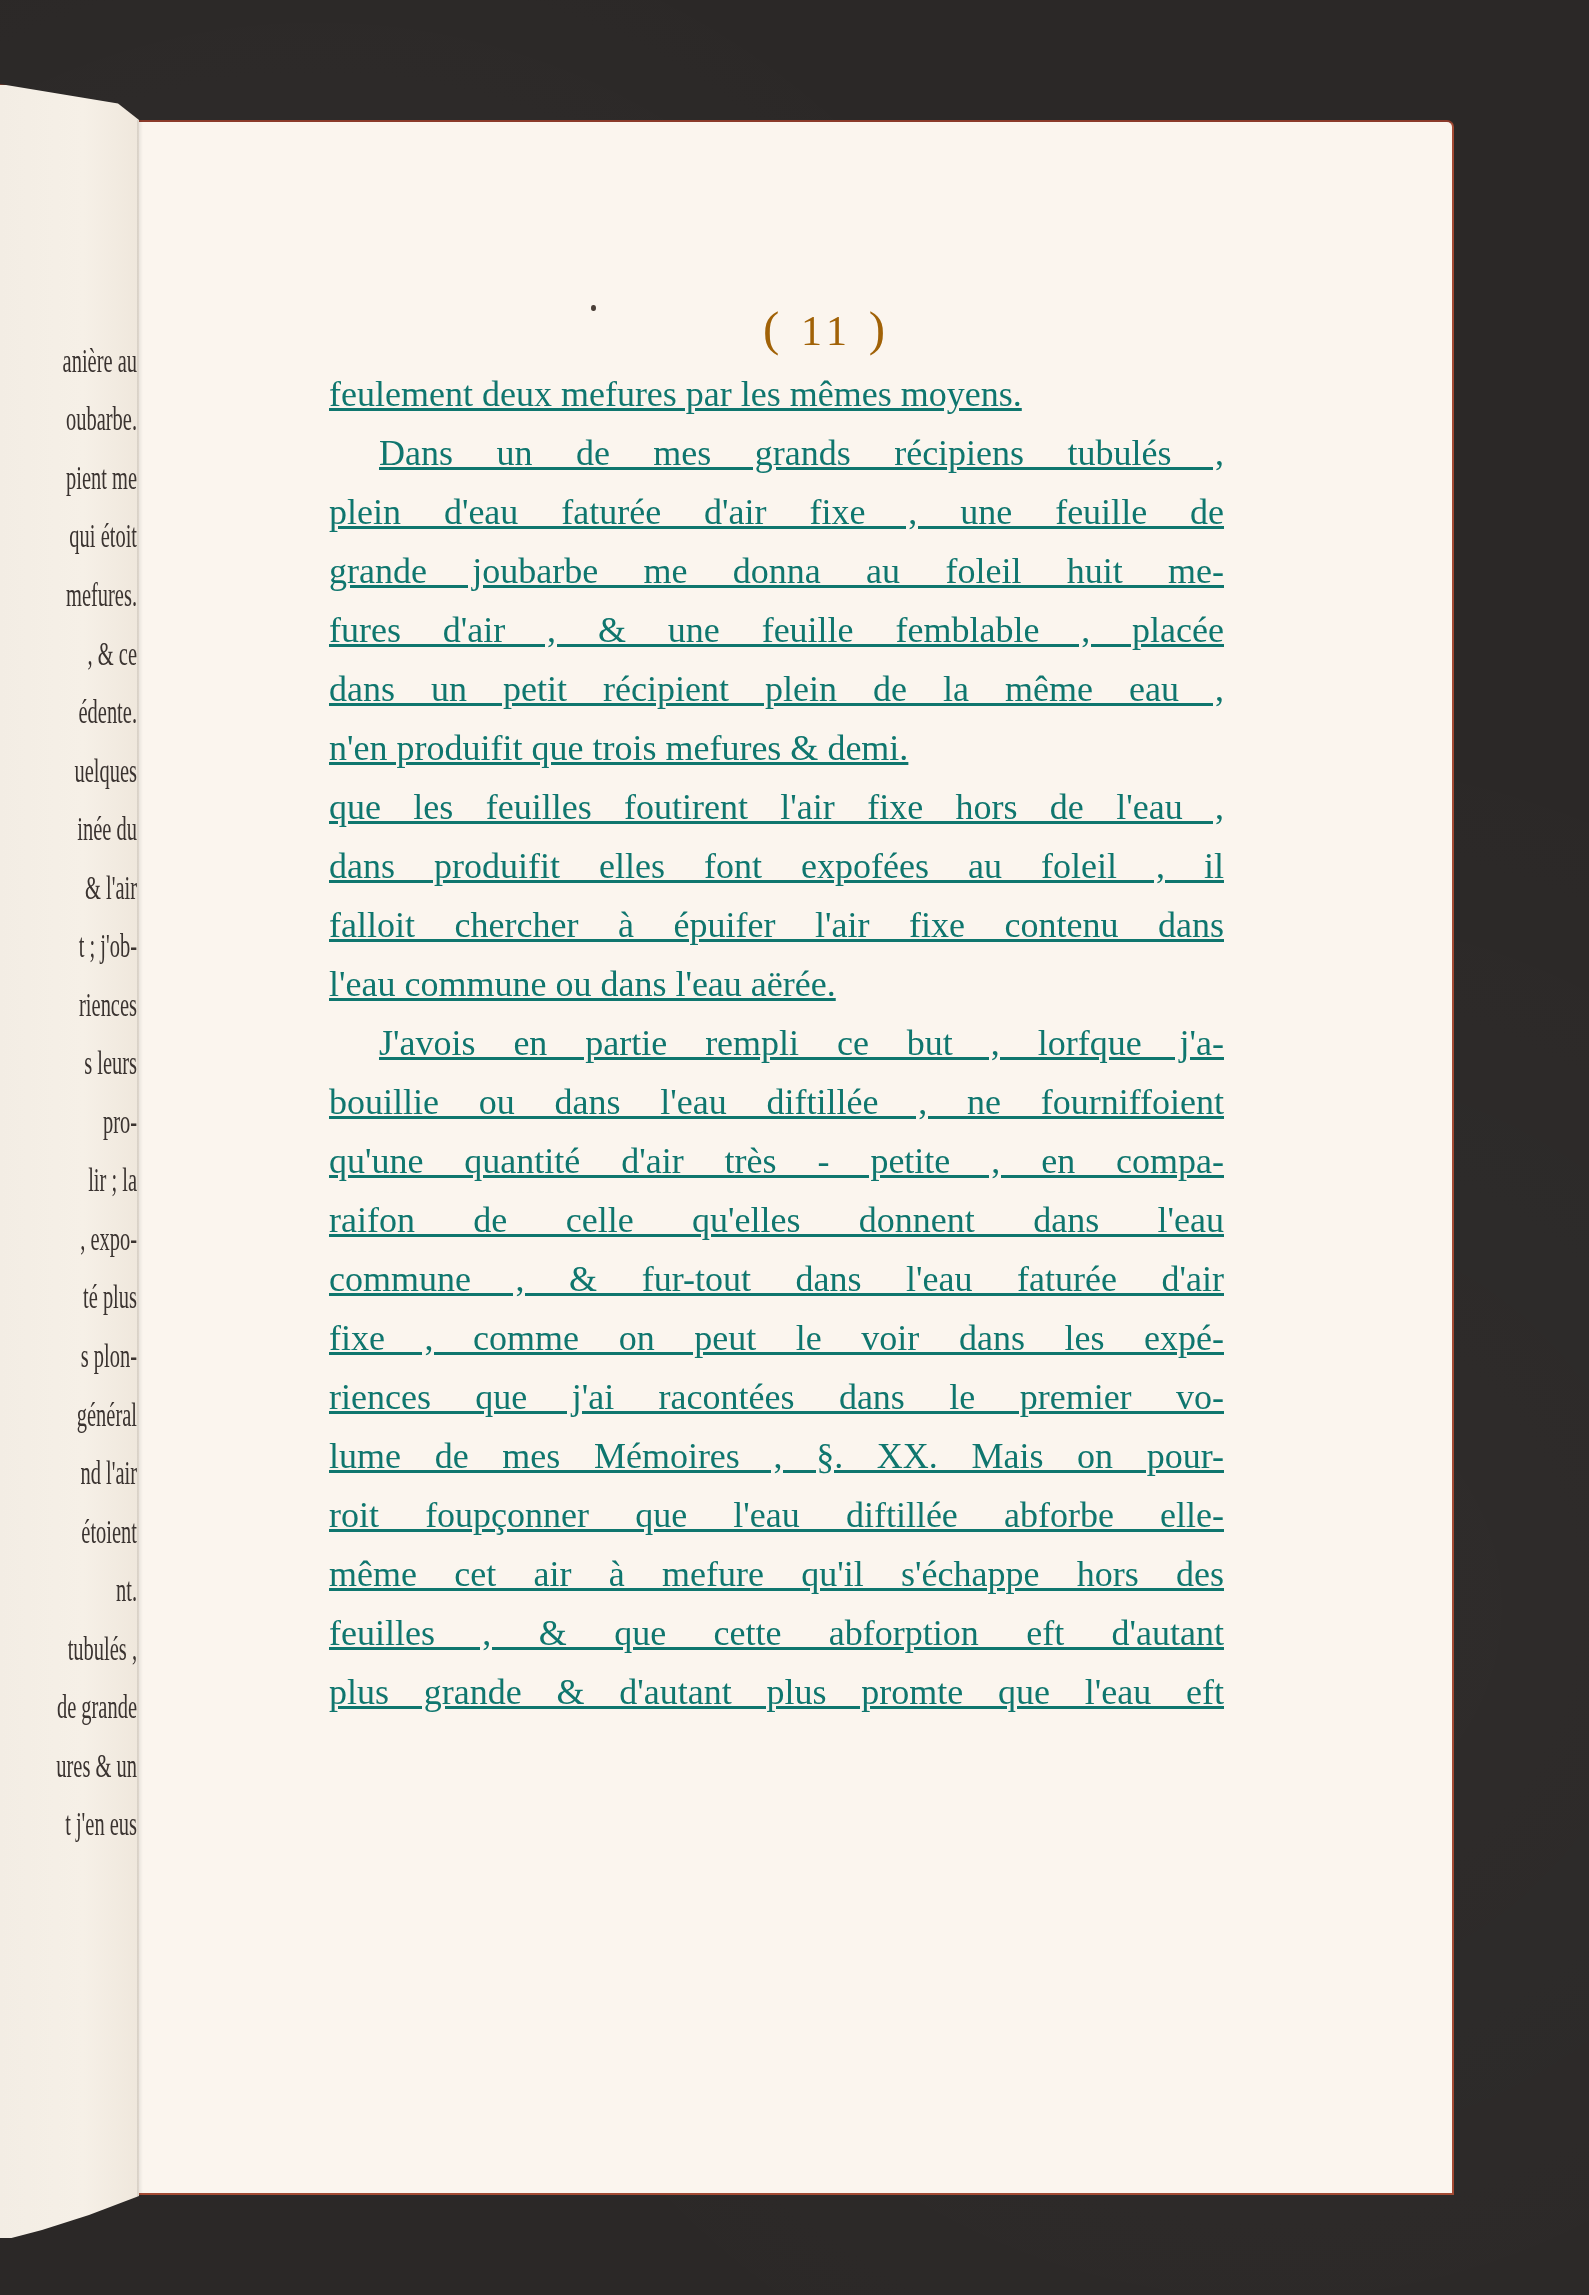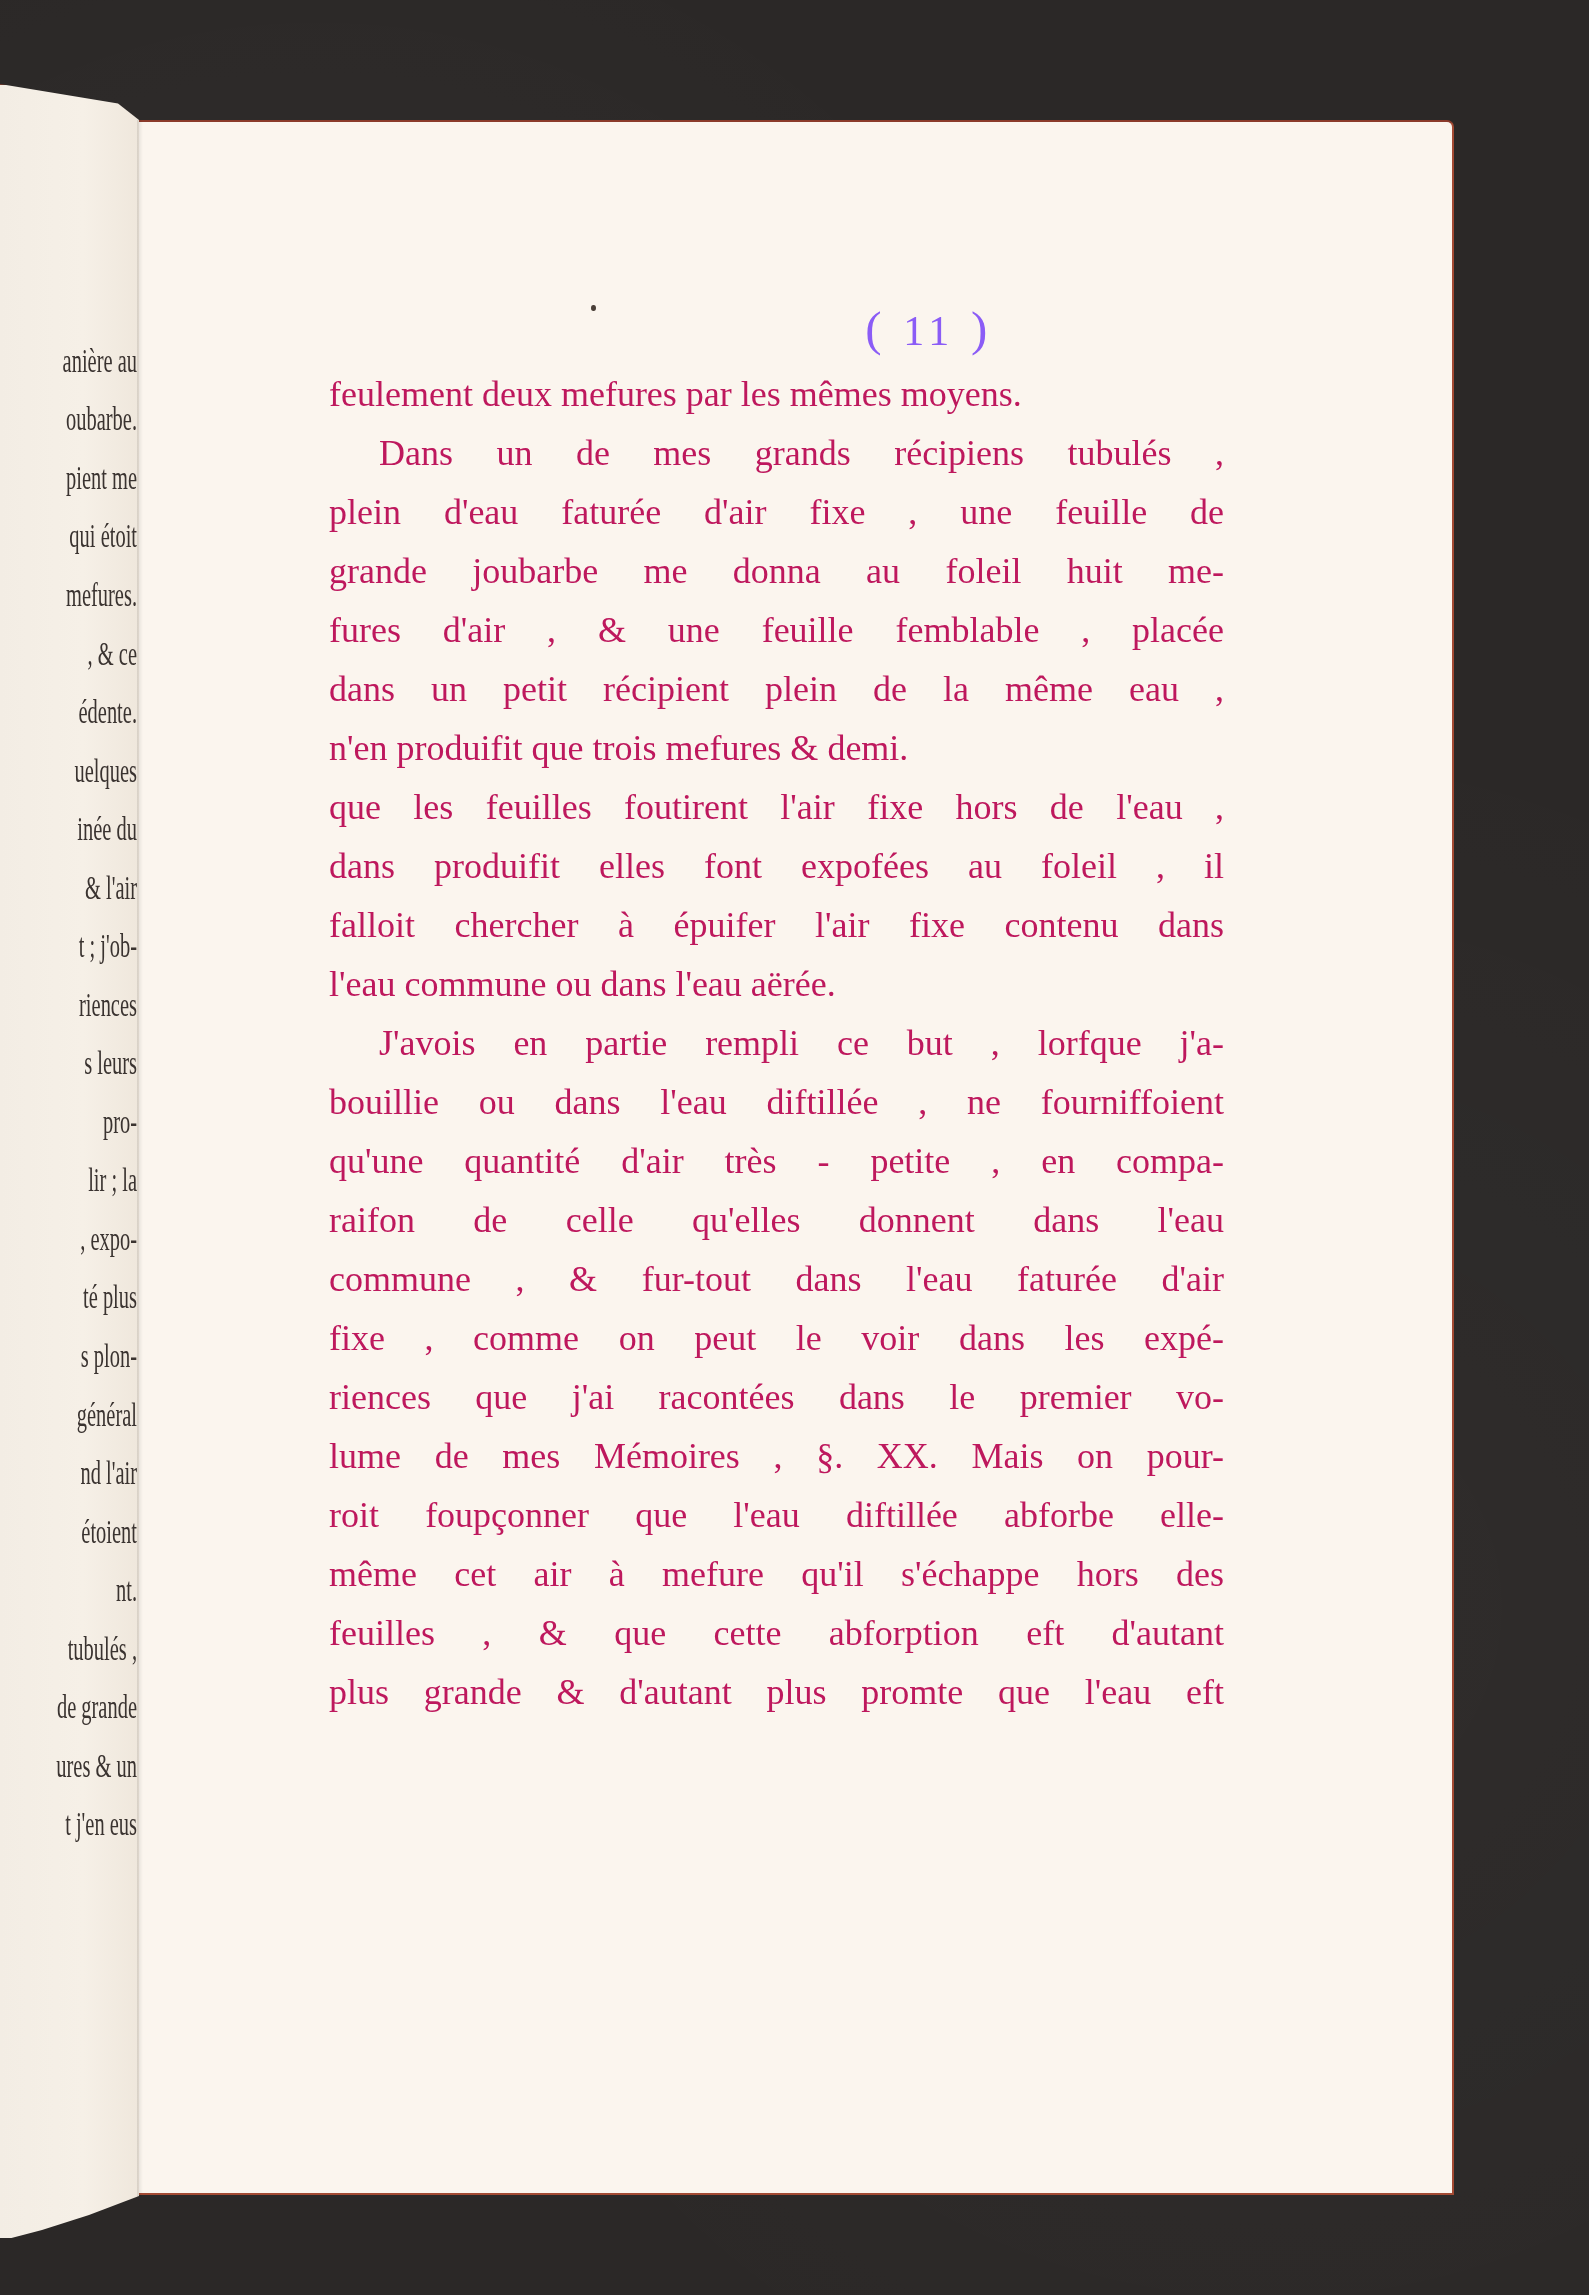--- a/index.html
+++ b/index.html
@@ -32,35 +32,35 @@
     position: absolute; left: 139px; top: 120px; width: 1315px; height: 2075px;
     background: #fbf5ee;
     border-top: 2.1px solid #8b3a2a;
     border-right: 2.8px solid #a34a33;
     border-bottom: 2.8px solid #a34a33;
     border-top-right-radius: 7px;
     box-sizing: border-box;
   }
   .page-number {
     position: absolute; left: 624px; top: 178px; width: 230px;
-    text-align: right; font-size: 42px; color: #8b5cf6; letter-spacing: 5.6px;
+    text-align: left; font-size: 42px; color: #a16207; letter-spacing: 5.6px;
   }
   .page-number .paren { font-size: 49px; }
   .dot-mark {
     position: absolute; left: 452px; top: 183px; width: 4.9px; height: 6.3px;
     background: #4a3f38; border-radius: 50%;
   }
   .text-block {
     position: absolute; left: 190px; top: 243px; width: 895px;
   }
   .line {
     display: block; height: 59px; line-height: 59px;
-    font-size: 36px; color: #be185d;
+    font-size: 36px; color: #0f766e;
     text-align: justify; text-align-last: justify;
-    white-space: nowrap; overflow: visible;
+    white-space: nowrap; overflow: visible; text-decoration: underline;
   }
   .line.last { text-align-last: left; }
   .line.indent { padding-left: 50px; }
 </style>
 </head>
 <body>
 
 <div class="left-page">
   <div id="left-lines">
       <div class="left-line" style="top: 258px;">anière au</div>

